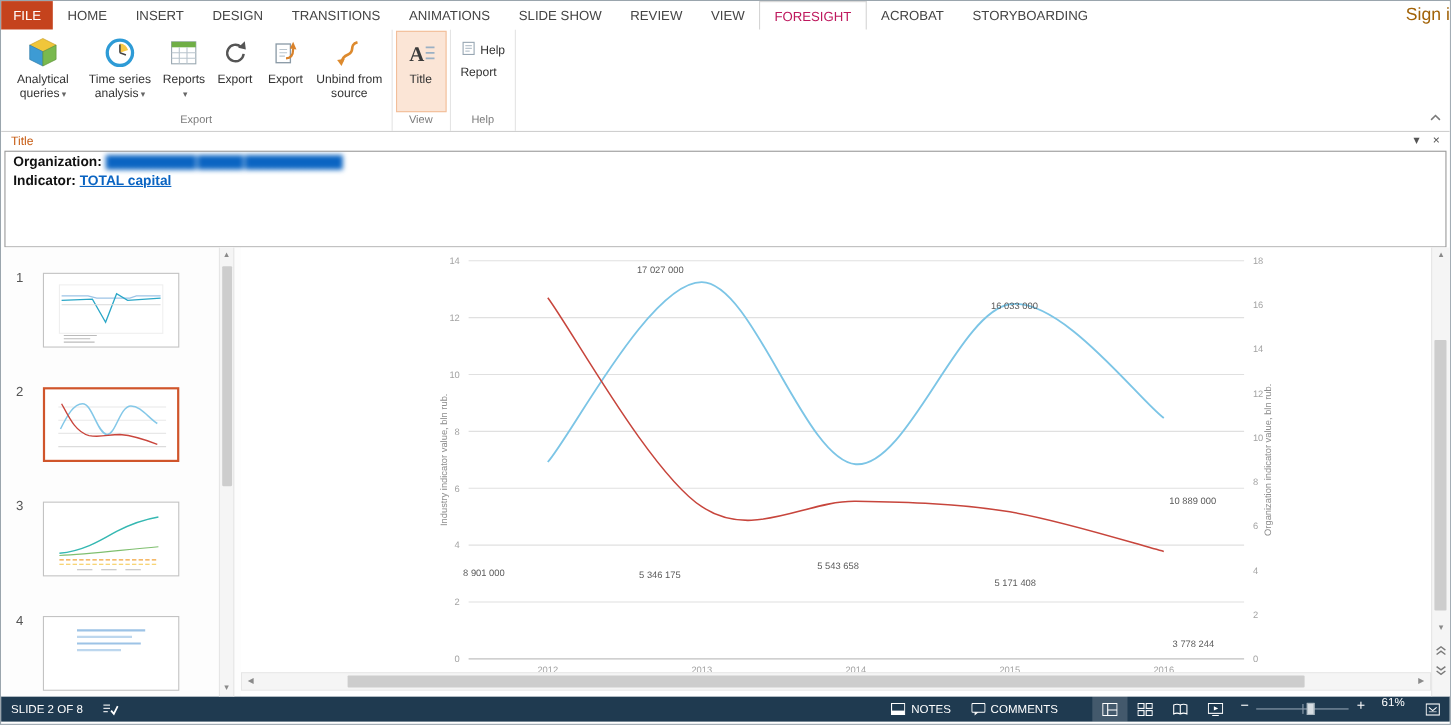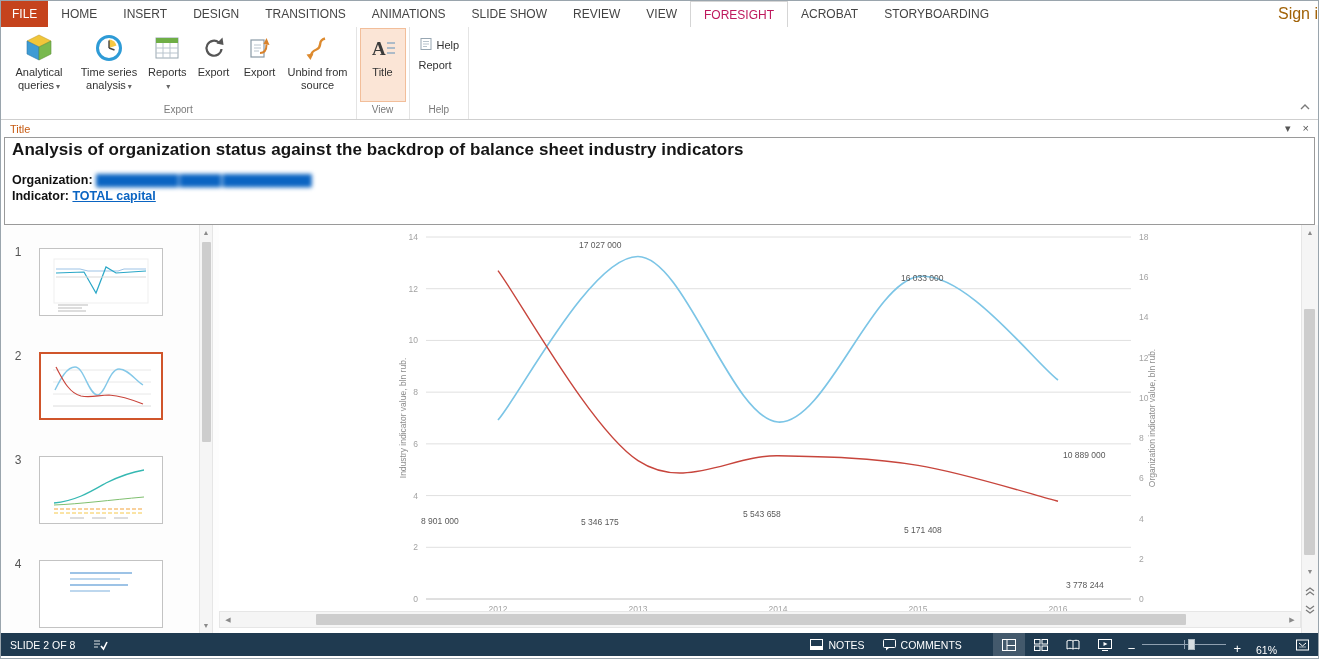--- a/index.html
+++ b/index.html
@@ -67,21 +67,21 @@
 
   .vscroll{width:17px;flex:none;background:#f5f5f5;border-left:1px solid #e6e6e6;position:relative}
   .vscroll .arrow{height:16px;line-height:15px}
   .vscroll .thumb{position:absolute;left:2px;width:11px;top:84px;height:246px;background:#cdcdcd;border-radius:1px;cursor:pointer}
   .vscroll .btn{position:absolute;left:0;width:100%;height:17px;display:flex;align-items:center;justify-content:center;cursor:pointer}
 
   
   .statusbar{height:23px;background:#1F3A50;color:#fff;display:flex;align-items:center;font-size:10.5px}
   .sb-item{display:flex;align-items:center;gap:5px;padding:0 9px;height:100%;cursor:pointer;white-space:nowrap}
   .sb-item.activeview{background:rgba(255,255,255,.16)}
-  .sb-right{margin-left:auto;display:flex;align-items:flex-end;height:100%}
+  .sb-right{margin-left:auto;display:flex;align-items:flex-start;height:100%}
   .zoom-minus,.zoom-plus{font-size:13px;padding:0 7px;cursor:pointer}
   .zoom-slider{width:84px;height:100%;display:flex;align-items:center;position:relative;cursor:pointer}
   .zoom-slider .track{width:100%;height:1px;background:#8fa0b0}
   .zoom-slider .notch{position:absolute;left:50%;top:7px;width:1px;height:9px;background:#8fa0b0}
   .zoom-slider .zthumb{position:absolute;left:46px;top:6px;width:7px;height:11px;background:#d6dde2;border:1px solid #aab7c0}
   .zoom-pct{padding:0 10px 0 8px}
 </style>
 </head>
 <body>
 
@@ -249,21 +249,20 @@
   </div>
 
   <div class="title-panel">
     <div class="panel-head">
       <span>Title</span>
       <span class="spacer"></span>
       <span class="hicon">▾</span>
       <span class="hicon">×</span>
     </div>
     <div class="panel-body">
-      <div class="doc-title">Analysis of organization status against the backdrop of balance sheet industry indicators</div>
       <div class="meta-line">
         <span>Organization:</span>
         <a class="blurred">████████████ ██████ █████████████</a>
       </div>
       <div class="meta-line">
         <span>Indicator:</span>
         <a>TOTAL capital</a>
       </div>
     </div>
   </div>

